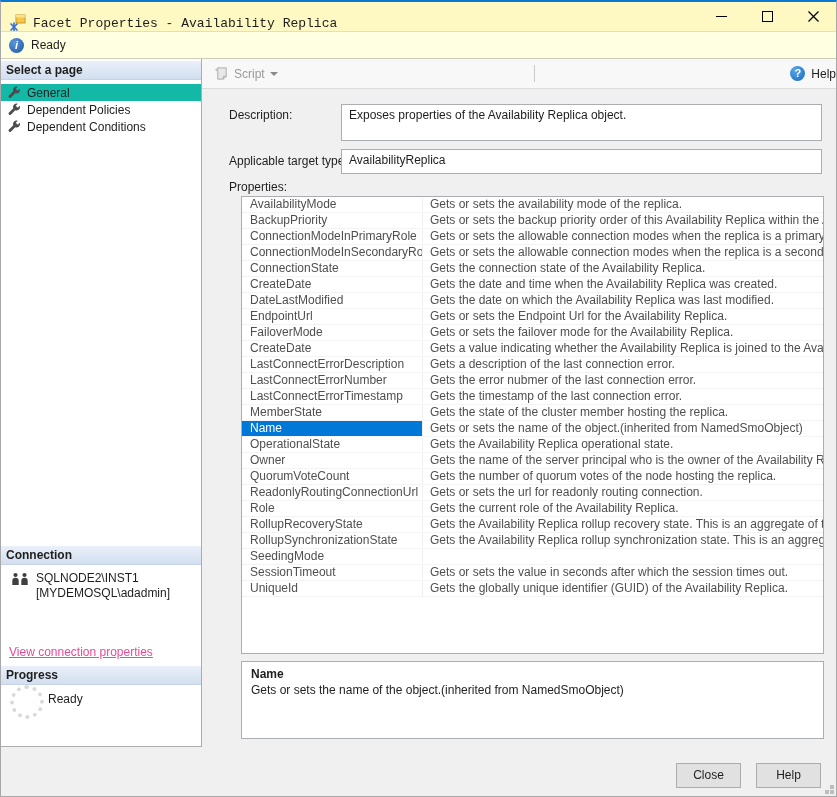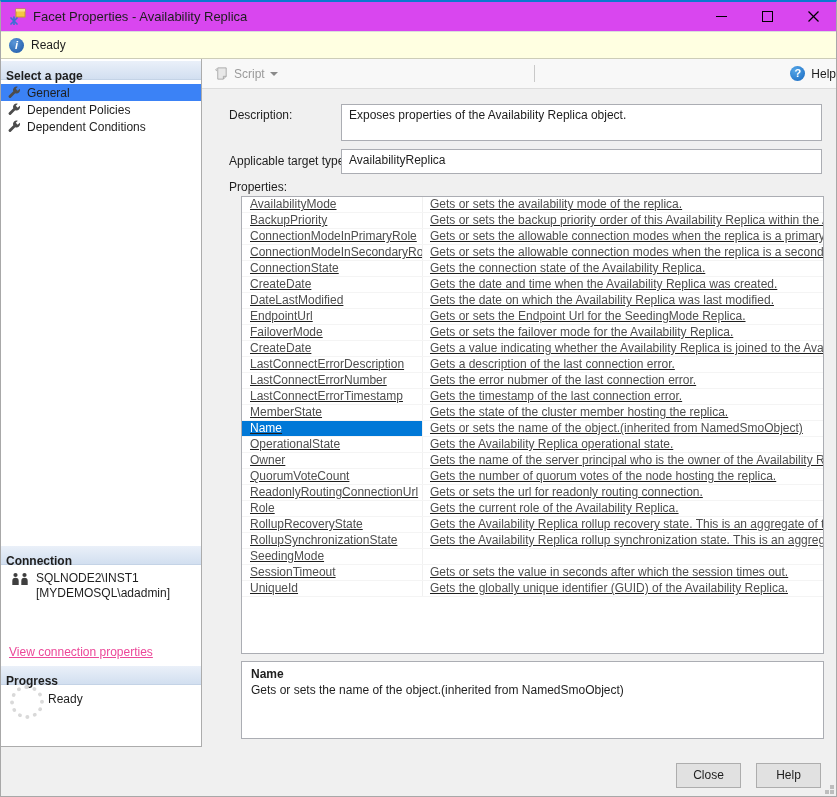--- a/index.html
+++ b/index.html
@@ -4,42 +4,42 @@
 <style>
   html,body{margin:0;padding:0;background:#cfcfcf;}
   .window{
     position:relative;width:837px;height:797px;background:#f0f0f0;
     font-family:"Liberation Sans",sans-serif;font-size:12px;color:#1e1e1e;
     border-top:2px solid #0b79d0;border-left:1px solid #a8a8a8;
     border-right:1px solid #a8a8a8;border-bottom:1px solid #a8a8a8;
     box-sizing:border-box;overflow:hidden;
   }
   
-  .titlebar{position:absolute;top:0;left:0;right:0;height:29px;background:#d946ef;display:flex;align-items:center;}
+  .titlebar{position:absolute;top:0;left:0;right:0;height:29px;background:#fef9c3;display:flex;align-items:flex-end;font-family:Liberation Mono, monospace;}
   .title-icon{margin-left:8px;width:17px;height:17px;flex:none;}
   .title-text{margin-left:7px;font-size:13px;white-space:nowrap;}
   .win-controls{margin-left:auto;display:flex;height:100%;}
   .win-btn{width:46px;display:flex;align-items:center;justify-content:center;cursor:default;}
   .glyph-min{width:11px;border-top:1px solid #000;display:block;}
   .glyph-max{width:9px;height:9px;border:1px solid #000;display:block;}
   
   .statusbar{position:absolute;top:29px;left:0;right:0;height:28px;background:#ffffe1;
     border-top:1px solid #dcdcdc;border-bottom:1px solid #cdcdb8;display:flex;align-items:center;box-sizing:border-box;}
   .info-badge{width:15px;height:15px;border-radius:50%;background:radial-gradient(circle at 35% 30%,#5a96d8,#1c57a5);
     color:#fff;font-weight:bold;font-style:italic;font-size:11px;text-align:center;line-height:15px;margin-left:8px;flex:none;}
   .status-text{margin-left:7px;}
   
   .left-panel{position:absolute;top:57px;left:0;width:201px;height:688px;background:#fff;
     border-right:1px solid #acacac;border-bottom:1px solid #acacac;box-sizing:border-box;}
   .section-header{position:absolute;left:0;right:0;height:19px;box-sizing:border-box;
-    background:linear-gradient(#eaf0f9,#d2dff0);font-weight:bold;padding:8px 0 0 5px;
+    background:linear-gradient(#eaf0f9,#d2dff0);font-weight:bold;padding:2px 0 0 5px;
     border-bottom:1px solid #c4d3e6;}
   .page-list{position:absolute;top:25px;left:0;right:0;}
   .page-item{display:flex;align-items:center;height:17px;padding-left:6px;cursor:default;}
-  .page-item.selected{background:#3b82f6;}
+  .page-item.selected{background:#14b8a6;}
   .page-item .wrench{width:14px;height:14px;margin-right:6px;flex:none;}
   
   .conn-block{position:absolute;top:512px;left:10px;display:flex;}
   .conn-icon{width:19px;height:15px;margin-top:1px;flex:none;}
   .conn-lines{margin-left:6px;line-height:15px;white-space:nowrap;}
   .conn-link{position:absolute;top:586px;left:8px;color:#ec4899;text-decoration:underline;cursor:pointer;}
   
   .spinner{position:absolute;top:626px;left:9px;width:26px;height:26px;border:4px dotted #d9d9d9;border-radius:50%;box-sizing:content-box;}
   .progress-status{position:absolute;top:633px;left:47px;}
   
@@ -51,21 +51,21 @@
   .caret{width:0;height:0;border-left:4px solid transparent;border-right:4px solid transparent;border-top:4px solid #8a8a8a;margin-left:2px;}
   .tb-sep{width:1px;height:17px;background:#c9c9c9;margin:0 8px;}
   .help-badge{width:15px;height:15px;border-radius:50%;background:radial-gradient(circle at 35% 30%,#56a7e8,#1668c0);
     color:#fff;font-weight:bold;font-size:11px;text-align:center;line-height:15px;flex:none;}
   .help-label{margin-left:6px;}
   .field-label{position:absolute;left:27px;white-space:nowrap;text-align:right;}
   .box{position:absolute;left:139px;width:481px;background:#fff;border:1px solid #abadb3;box-sizing:border-box;padding:3px 7px;}
   
   .grid{position:absolute;left:39px;top:137px;width:583px;height:458px;background:#fff;
     border:1px solid #abadb3;box-sizing:border-box;overflow:hidden;}
-  .prop-row{display:flex;height:16px;line-height:15px;border-bottom:1px solid #f4f4f4;box-sizing:border-box;text-decoration:underline;}
+  .prop-row{display:flex;height:16px;line-height:15px;border-bottom:1px solid #f4f4f4;box-sizing:border-box;}
   .prop-name{width:181px;padding-left:8px;color:#4f4f4f;border-right:1px solid #f0f0f0;
     white-space:nowrap;overflow:hidden;box-sizing:border-box;flex:none;}
   .prop-name.selected{background:#0078d7;color:#fff;}
   .prop-desc{flex:1;padding-left:7px;color:#4f4f4f;white-space:nowrap;overflow:hidden;}
   
   .detail{position:absolute;left:39px;top:602px;width:583px;height:78px;background:#fff;
     border:1px solid #abadb3;box-sizing:border-box;padding:5px 9px;}
   .detail-title{font-weight:bold;}
   .detail-desc{margin-top:2px;}
   
@@ -209,21 +209,21 @@
           <div class="prop-row">
             <div class="prop-name">CreateDate</div>
             <div class="prop-desc">Gets the date and time when the Availability Replica was created.</div>
           </div>
           <div class="prop-row">
             <div class="prop-name">DateLastModified</div>
             <div class="prop-desc">Gets the date on which the Availability Replica was last modified.</div>
           </div>
           <div class="prop-row">
             <div class="prop-name">EndpointUrl</div>
-            <div class="prop-desc">Gets or sets the Endpoint Url for the SeedingMode Replica.</div>
+            <div class="prop-desc">Gets or sets the Endpoint Url for the Availability Replica.</div>
           </div>
           <div class="prop-row">
             <div class="prop-name">FailoverMode</div>
             <div class="prop-desc">Gets or sets the failover mode for the Availability Replica.</div>
           </div>
           <div class="prop-row">
             <div class="prop-name">CreateDate</div>
             <div class="prop-desc">Gets a value indicating whether the Availability Replica is joined to the Availability Gr</div>
           </div>
           <div class="prop-row">

